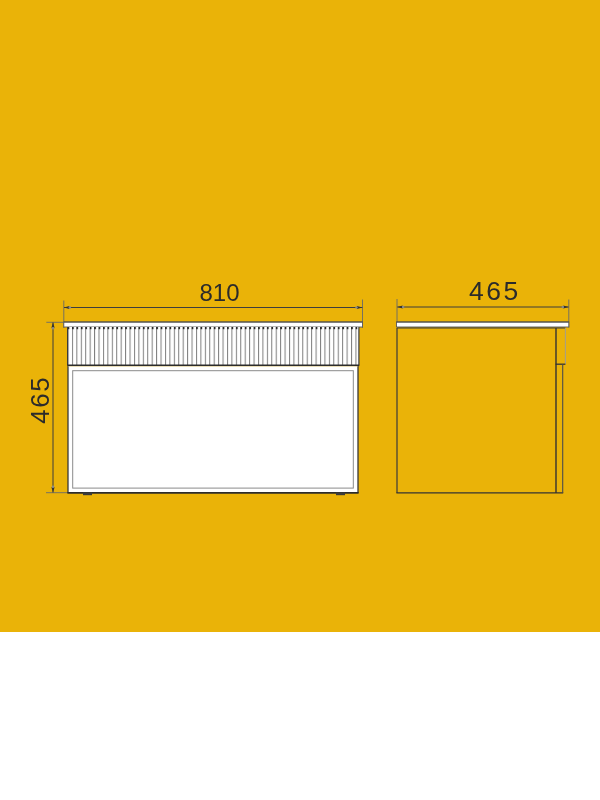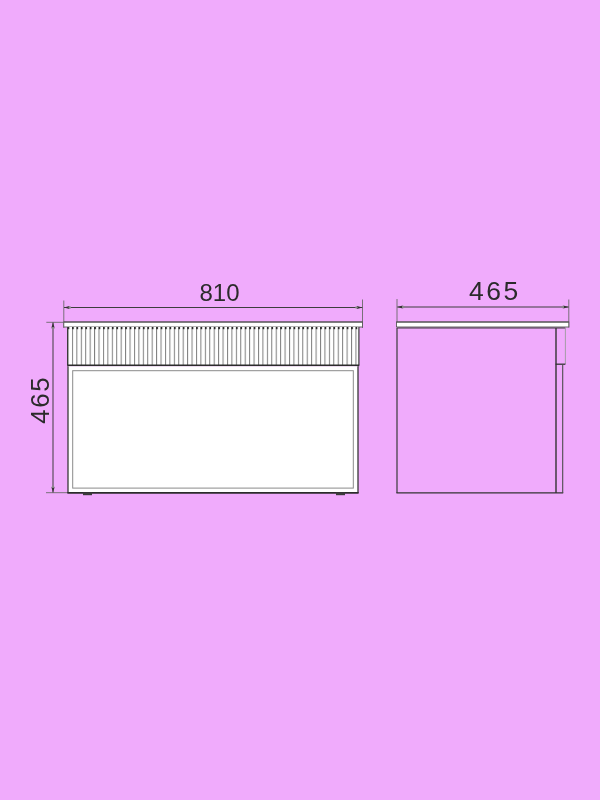--- a/index.html
+++ b/index.html
@@ -1,16 +1,16 @@
 <!DOCTYPE html>
 <html><head>
 <meta charset="utf-8">
 <style>
   html,body{margin:0;padding:0;background:#ffffff;}
-  .wrap{width:600px;height:800px;position:relative;background:#f0abfc;overflow:hidden;}
+  .wrap{width:600px;height:632px;position:relative;background:#eab308;overflow:hidden;}
   text{font-family:"Liberation Sans",sans-serif;fill:#2b2b2b;}
 </style>
 </head>
 <body>
 <div class="wrap">
 <svg width="600" height="800" viewBox="0 0 600 800" xmlns="http://www.w3.org/2000/svg">
   <defs>
 
     <pattern id="flutes" x="67.5" y="327" width="4.43" height="39" patternUnits="userSpaceOnUse">
       <rect x="0" y="0" width="4.43" height="39" fill="#ffffff"></rect>

